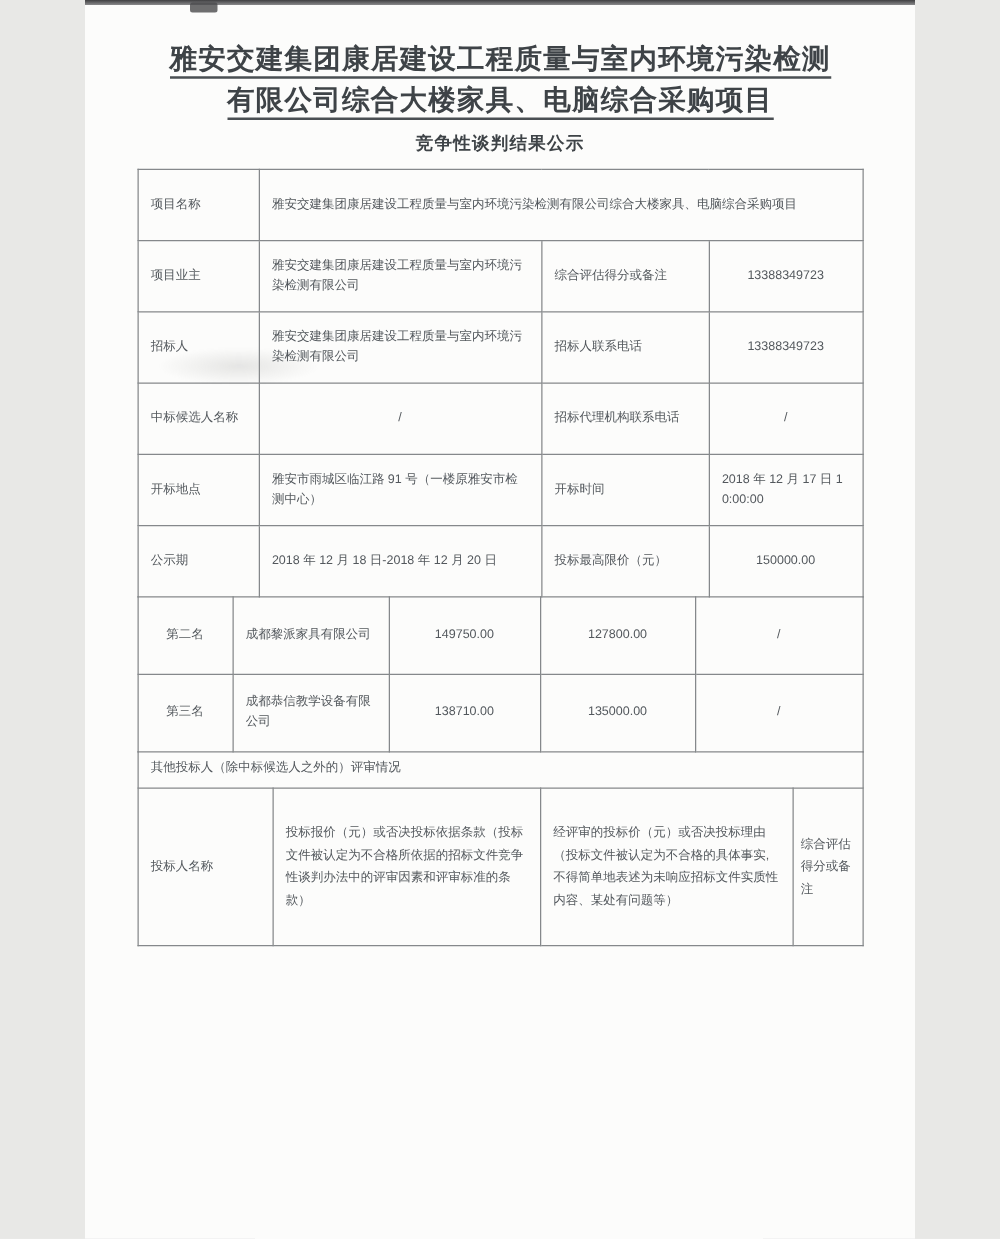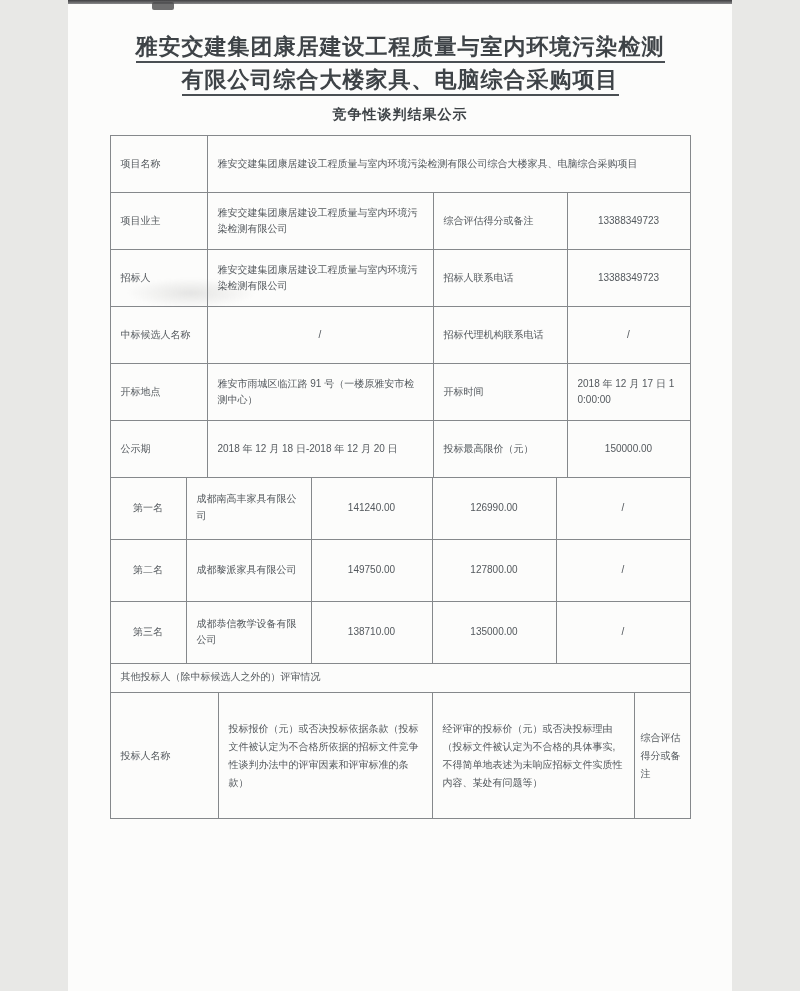--- a/index.html
+++ b/index.html
@@ -104,27 +104,20 @@
   <table class="doc-table no-top" style="margin-top:-1px;">
     <colgroup>
         <col style="width:76px">
         <col style="width:125px">
         <col style="width:121px">
         <col style="width:124px">
         <col style="width:134px">
       </colgroup>
     <tbody>
     <tr class="cand-row">
-      <td class="ctr">第一名</td>
-      <td class="lbl">成都南高丰家具有限公司</td>
-      <td class="ctr">141240.00</td>
-      <td class="ctr">126990.00</td>
-      <td class="ctr">/</td>
-    </tr>
-    <tr class="cand-row">
       <td class="ctr">第二名</td>
       <td class="lbl">成都黎派家具有限公司</td>
       <td class="ctr">149750.00</td>
       <td class="ctr">127800.00</td>
       <td class="ctr">/</td>
     </tr>
     <tr class="cand-row">
       <td class="ctr">第三名</td>
       <td class="lbl">成都恭信教学设备有限公司</td>
       <td class="ctr">138710.00</td>

